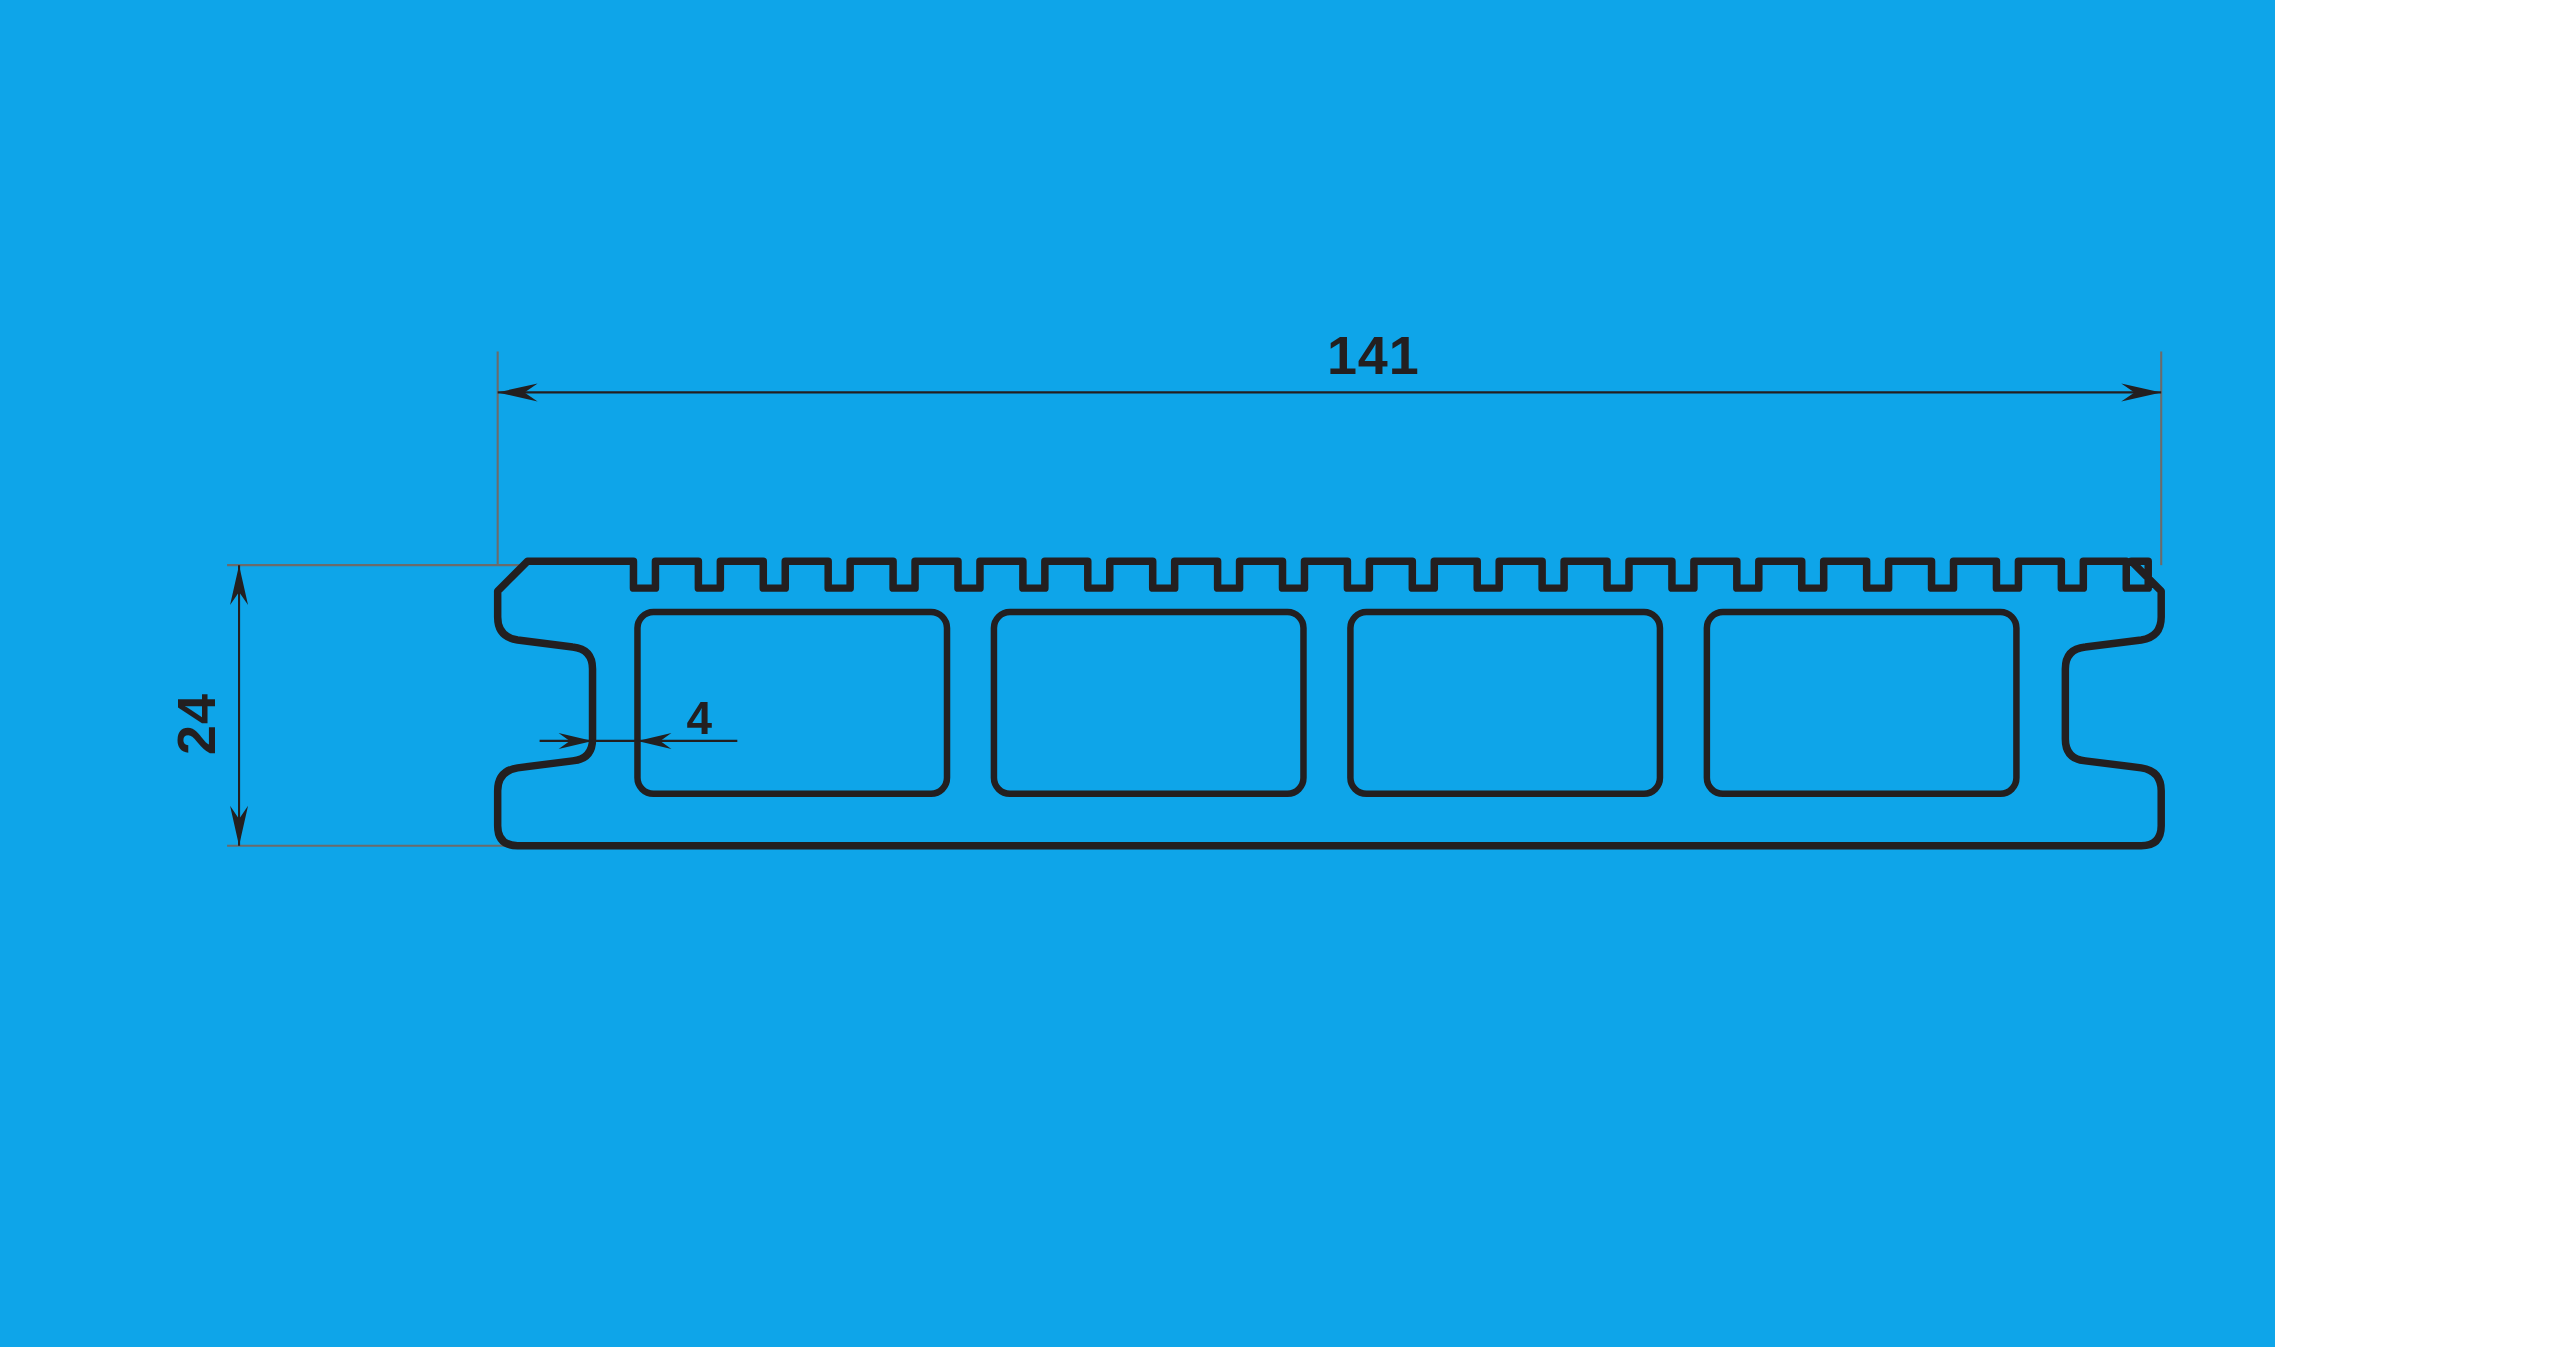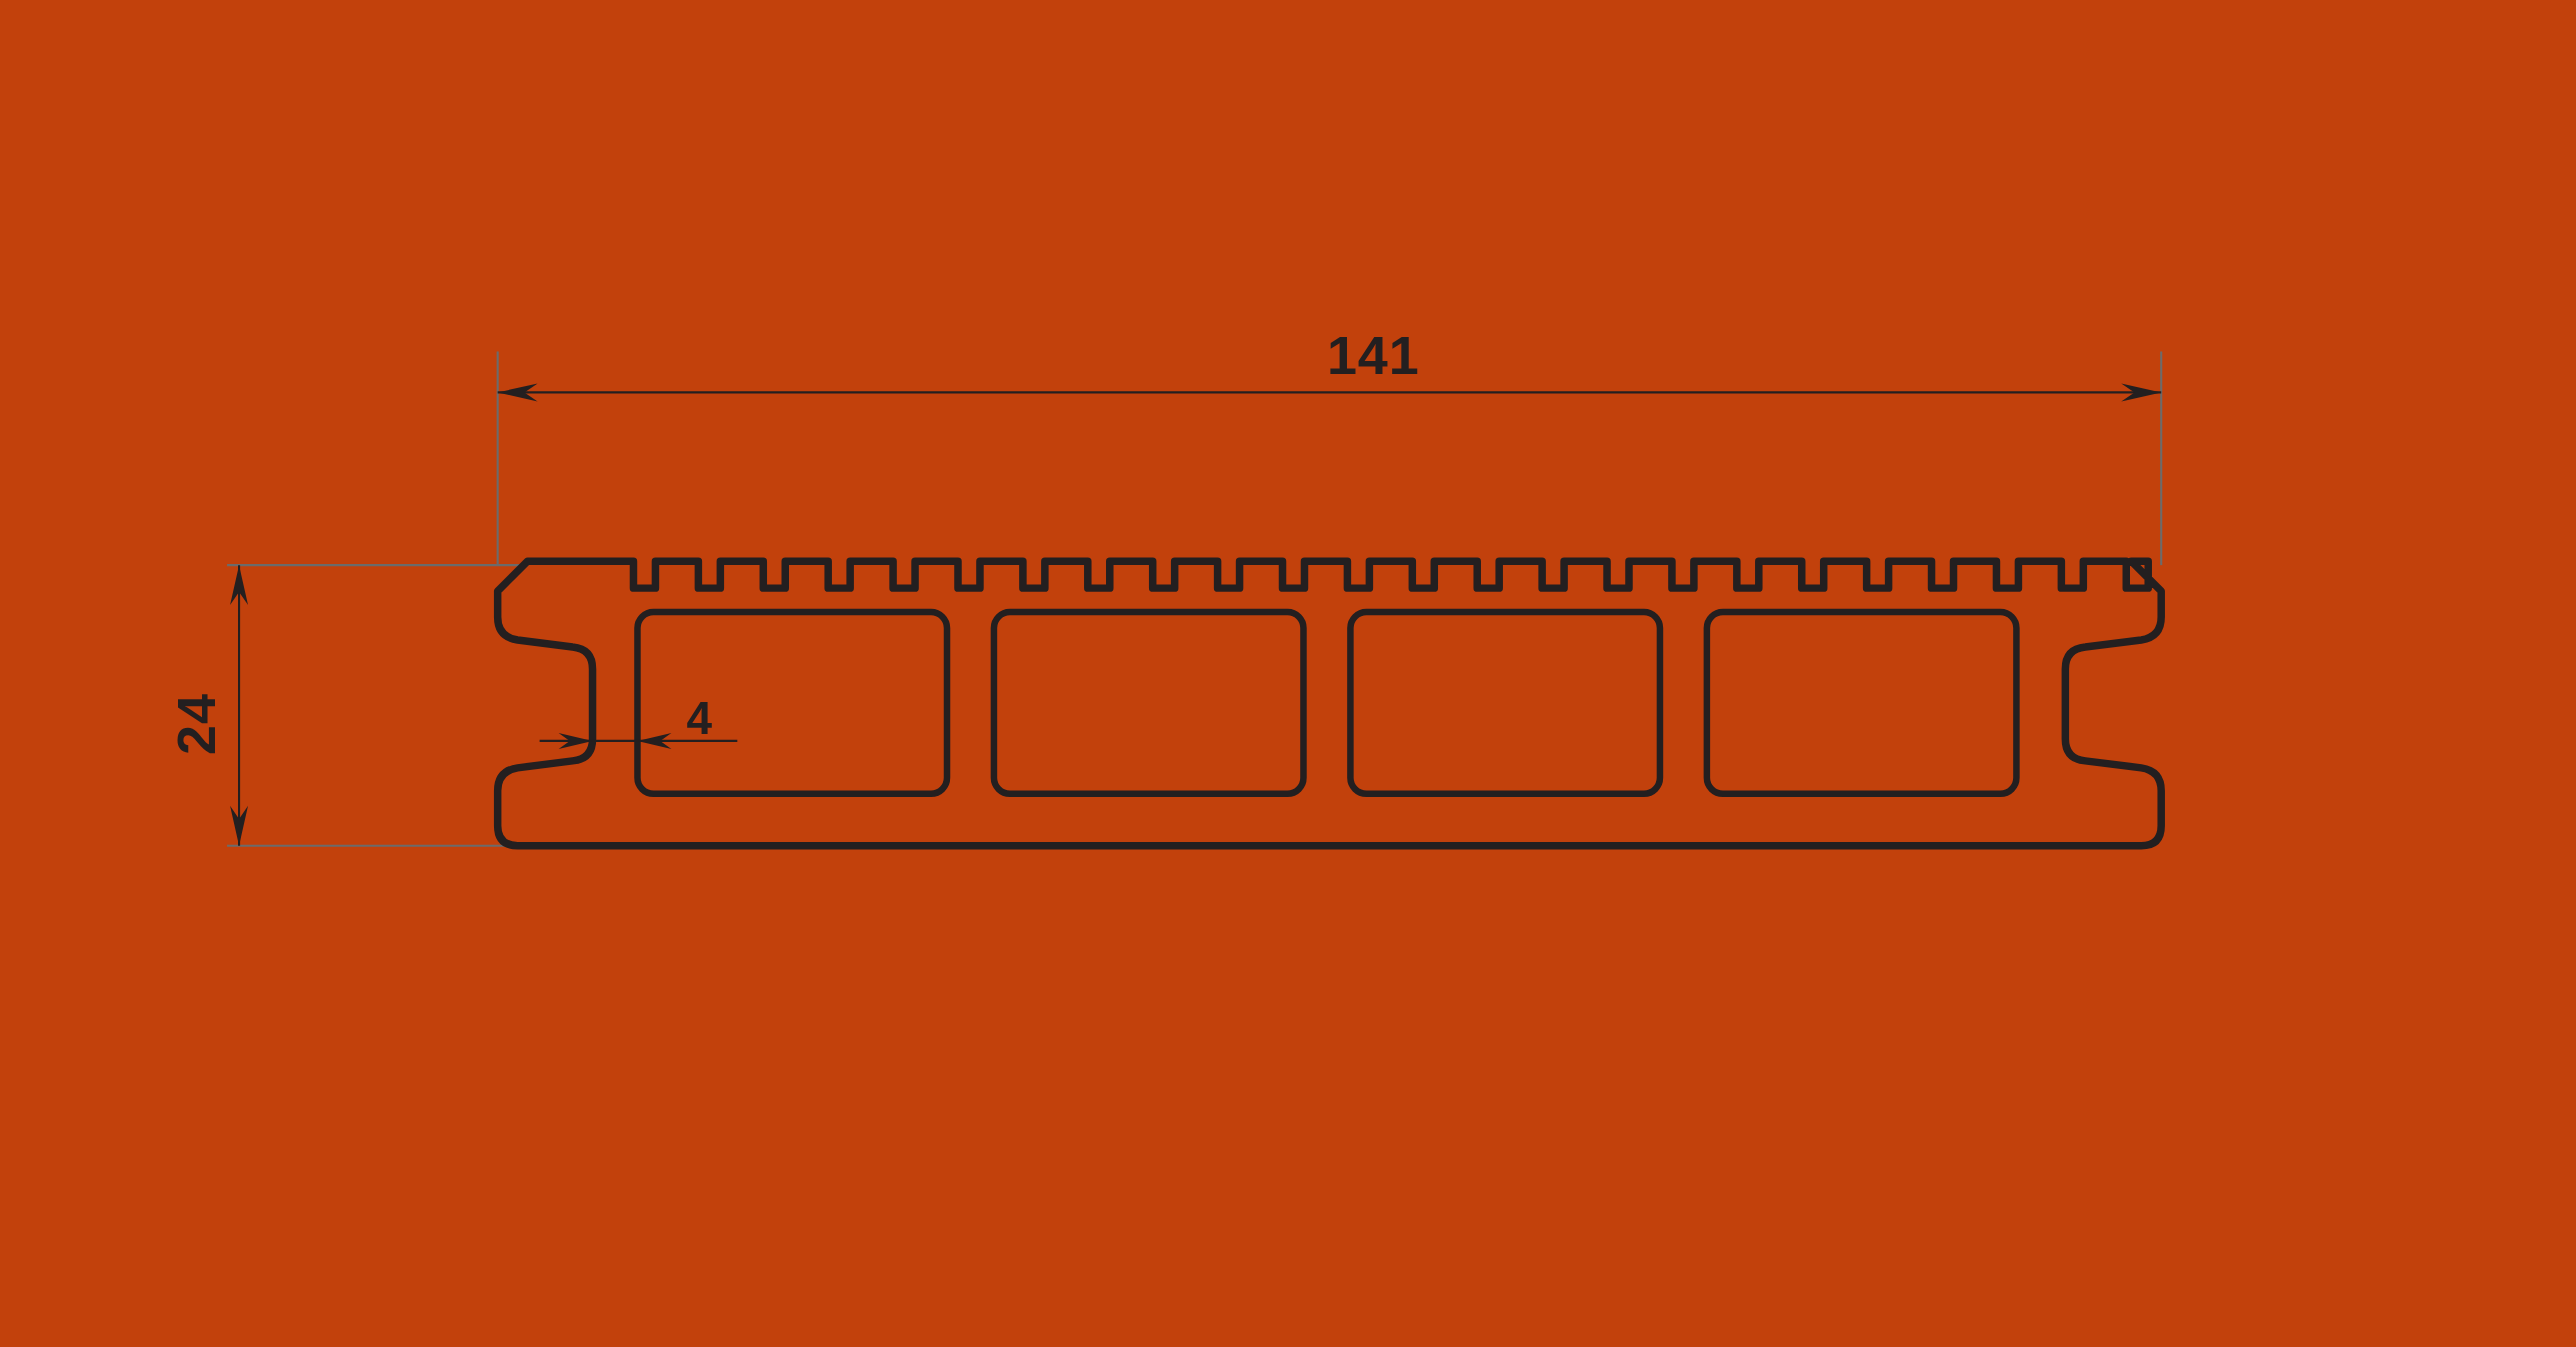--- a/index.html
+++ b/index.html
@@ -8,23 +8,23 @@
     background: #ffffff;
   }
   body {
     width: 2576px;
     height: 1347px;
     overflow: hidden;
     font-family: "Liberation Sans", sans-serif;
   }
   #drawing-root {
     position: relative;
-    width: 2576px;
+    width: 2275px;
     height: 1347px;
-    background: #c2410c;
+    background: #0ea5e9;
   }
   #drawing-svg {
     display: block;
     width: 2576px;
     height: 1347px;
   }
   .profile-outline {
     fill: none;
     stroke: #231f20;
     stroke-width: 7.5;

